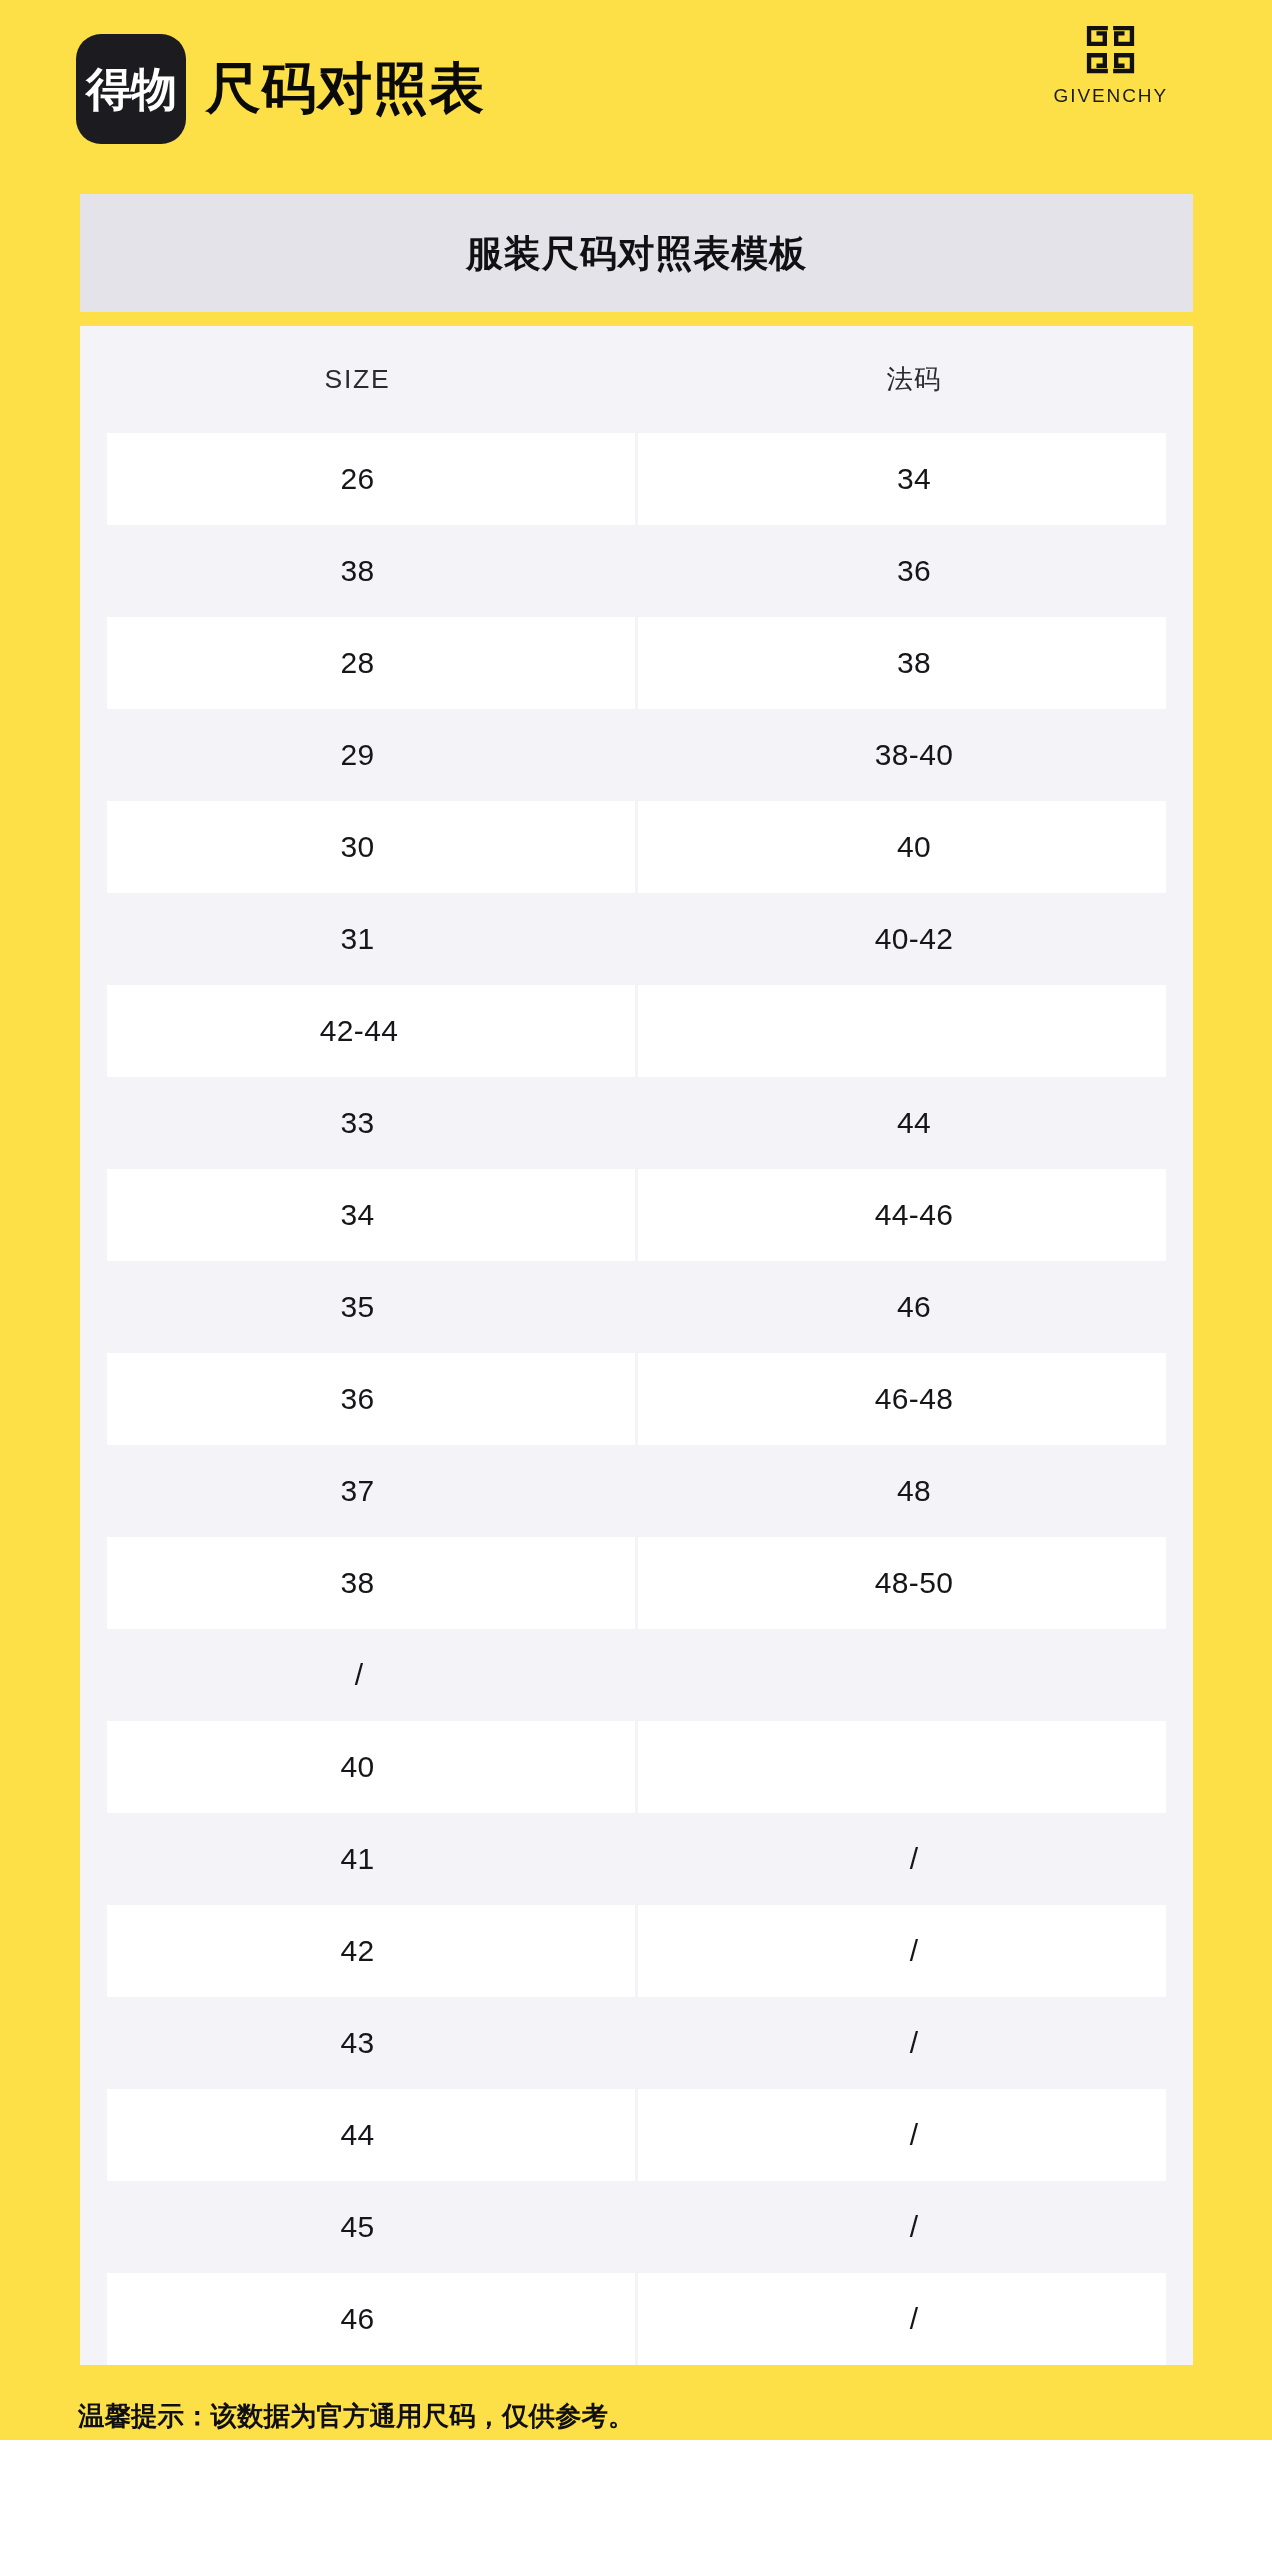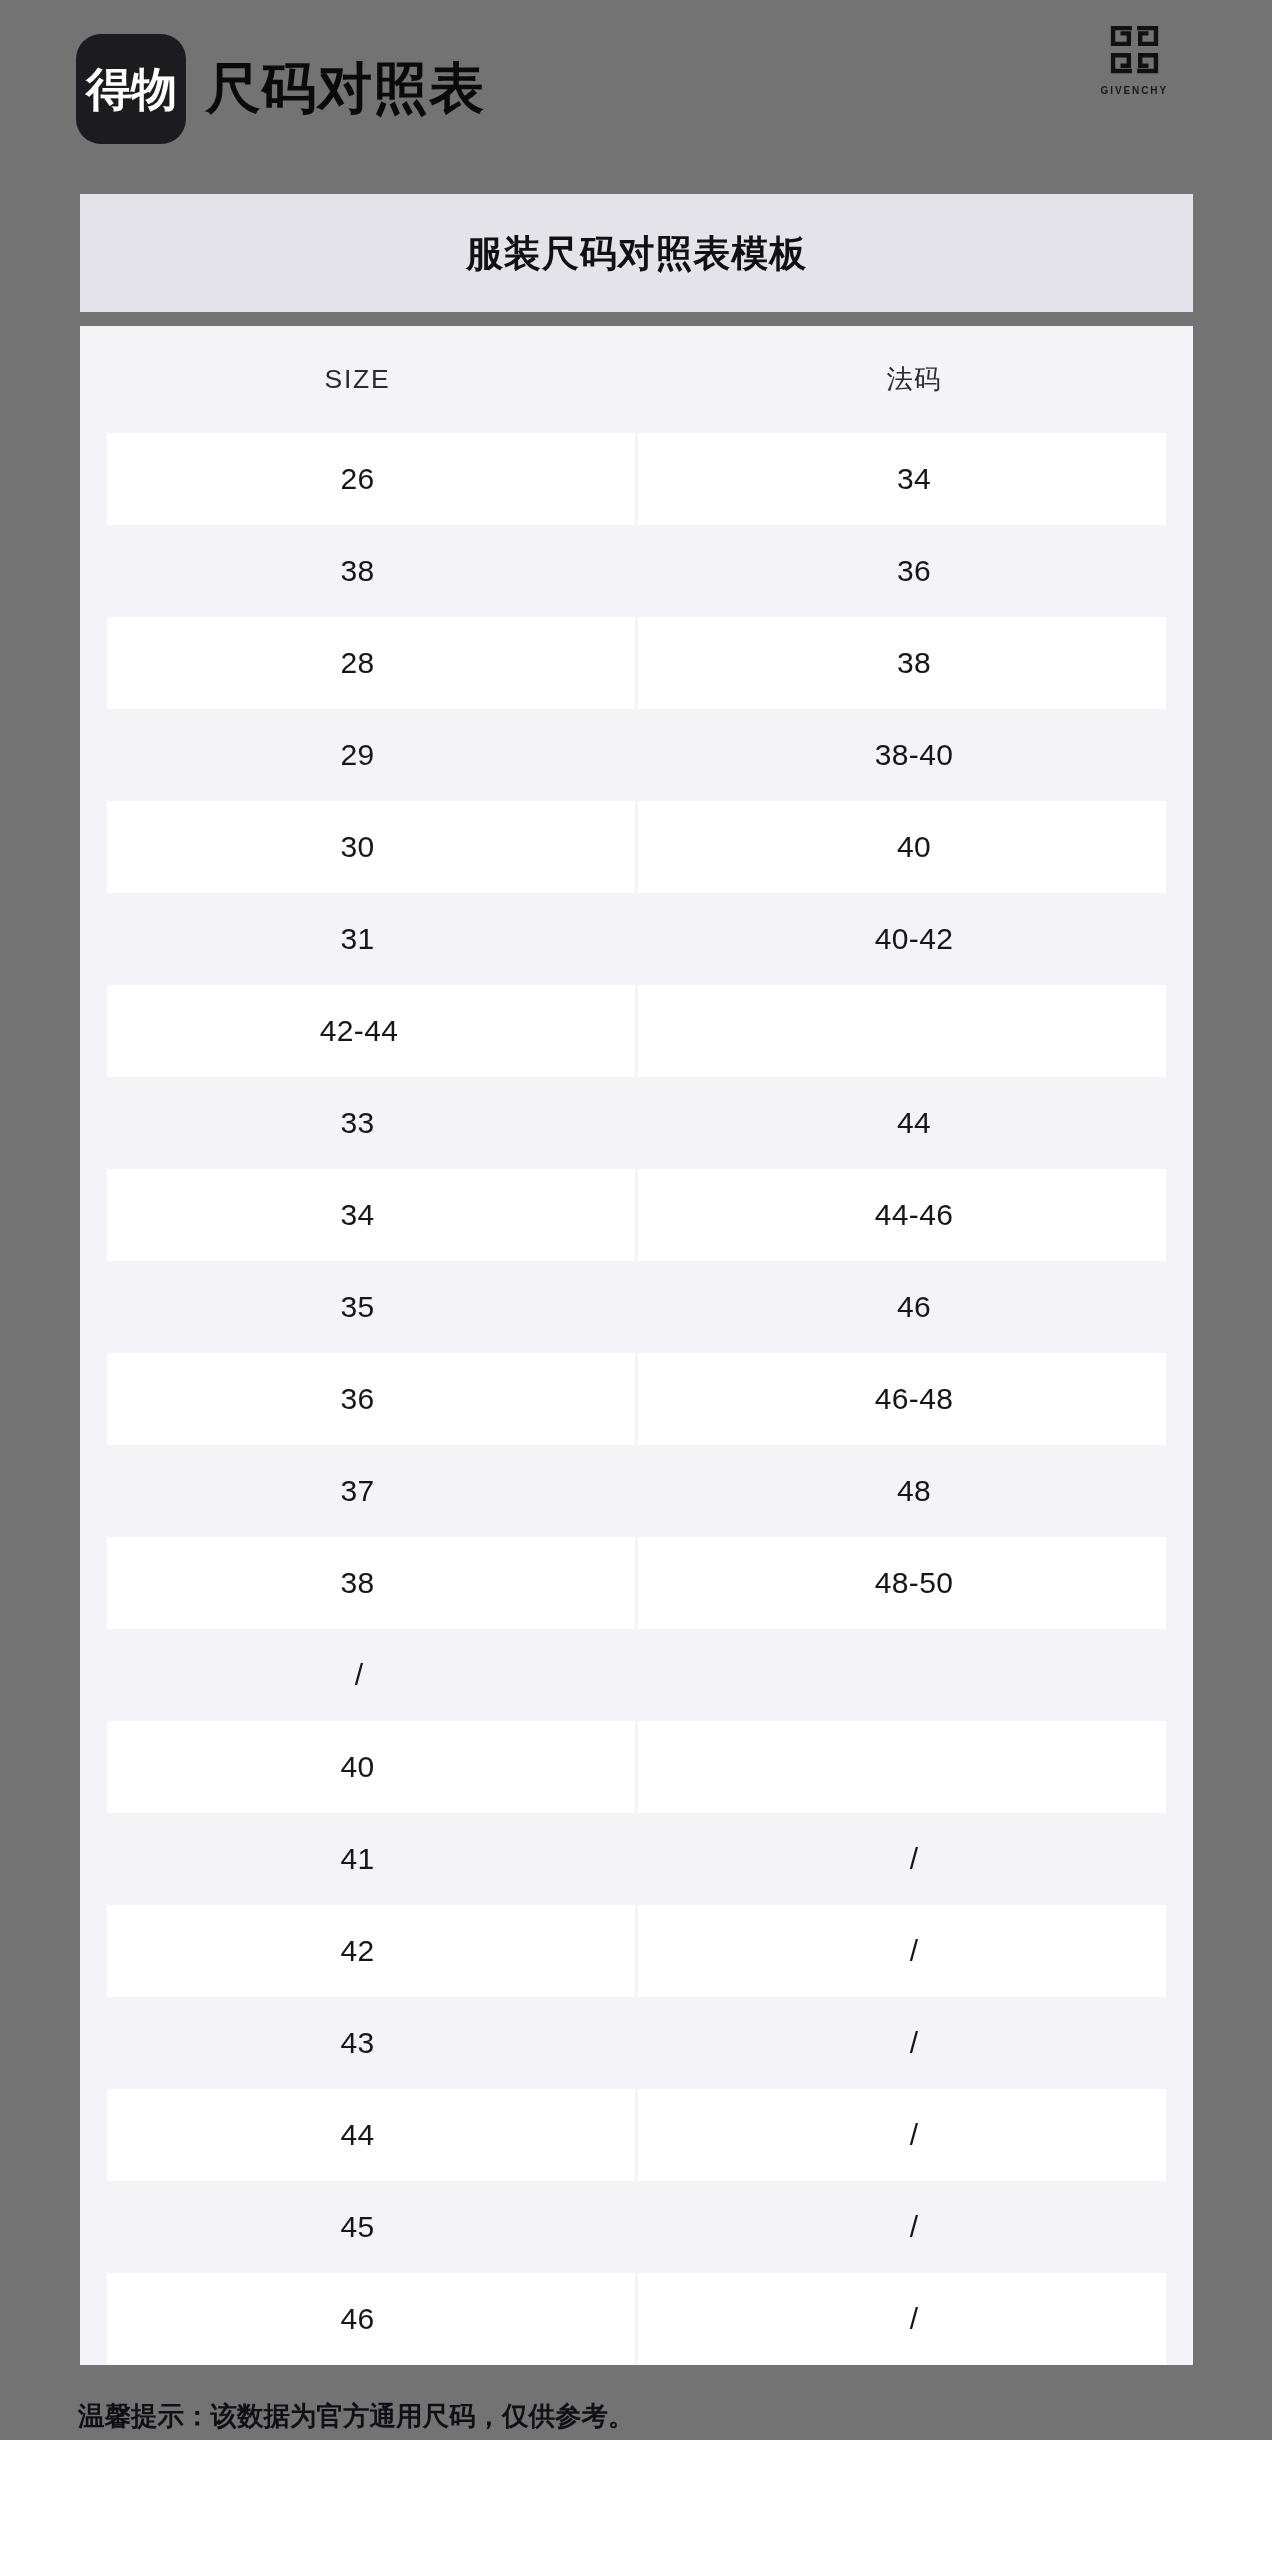--- a/index.html
+++ b/index.html
@@ -9,21 +9,21 @@
     height: 2576px;
     background: #ffffff;
     font-family: "Liberation Sans", "DejaVu Sans", sans-serif;
     -webkit-font-smoothing: antialiased;
   }
 
   .page {
     position: relative;
     width: 1272px;
     height: 2440px;
-    background: #737373;
+    background: #fde047;
     overflow: hidden;
   }
 
   
   .header {
     position: absolute;
     left: 0;
     top: 0;
     width: 1272px;
     height: 177px;
@@ -73,24 +73,24 @@
     top: 25px;
     display: flex;
     flex-direction: column;
     align-items: center;
   }
 
   .givenchy-mark { width: 49px; height: 49px; display: block; }
 
   .givenchy-word {
     margin-top: 10.6px;
-    font-size: 10px;
+    font-size: 19px;
     letter-spacing: 1.9px;
     color: #1a1a1a;
-    font-weight: 700;
+    font-weight: 400;
     font-family: "Liberation Sans", sans-serif;
   }
 
   
   .title-band {
     position: absolute;
     left: 80px;
     top: 194px;
     width: 1113px;
     height: 118px;

